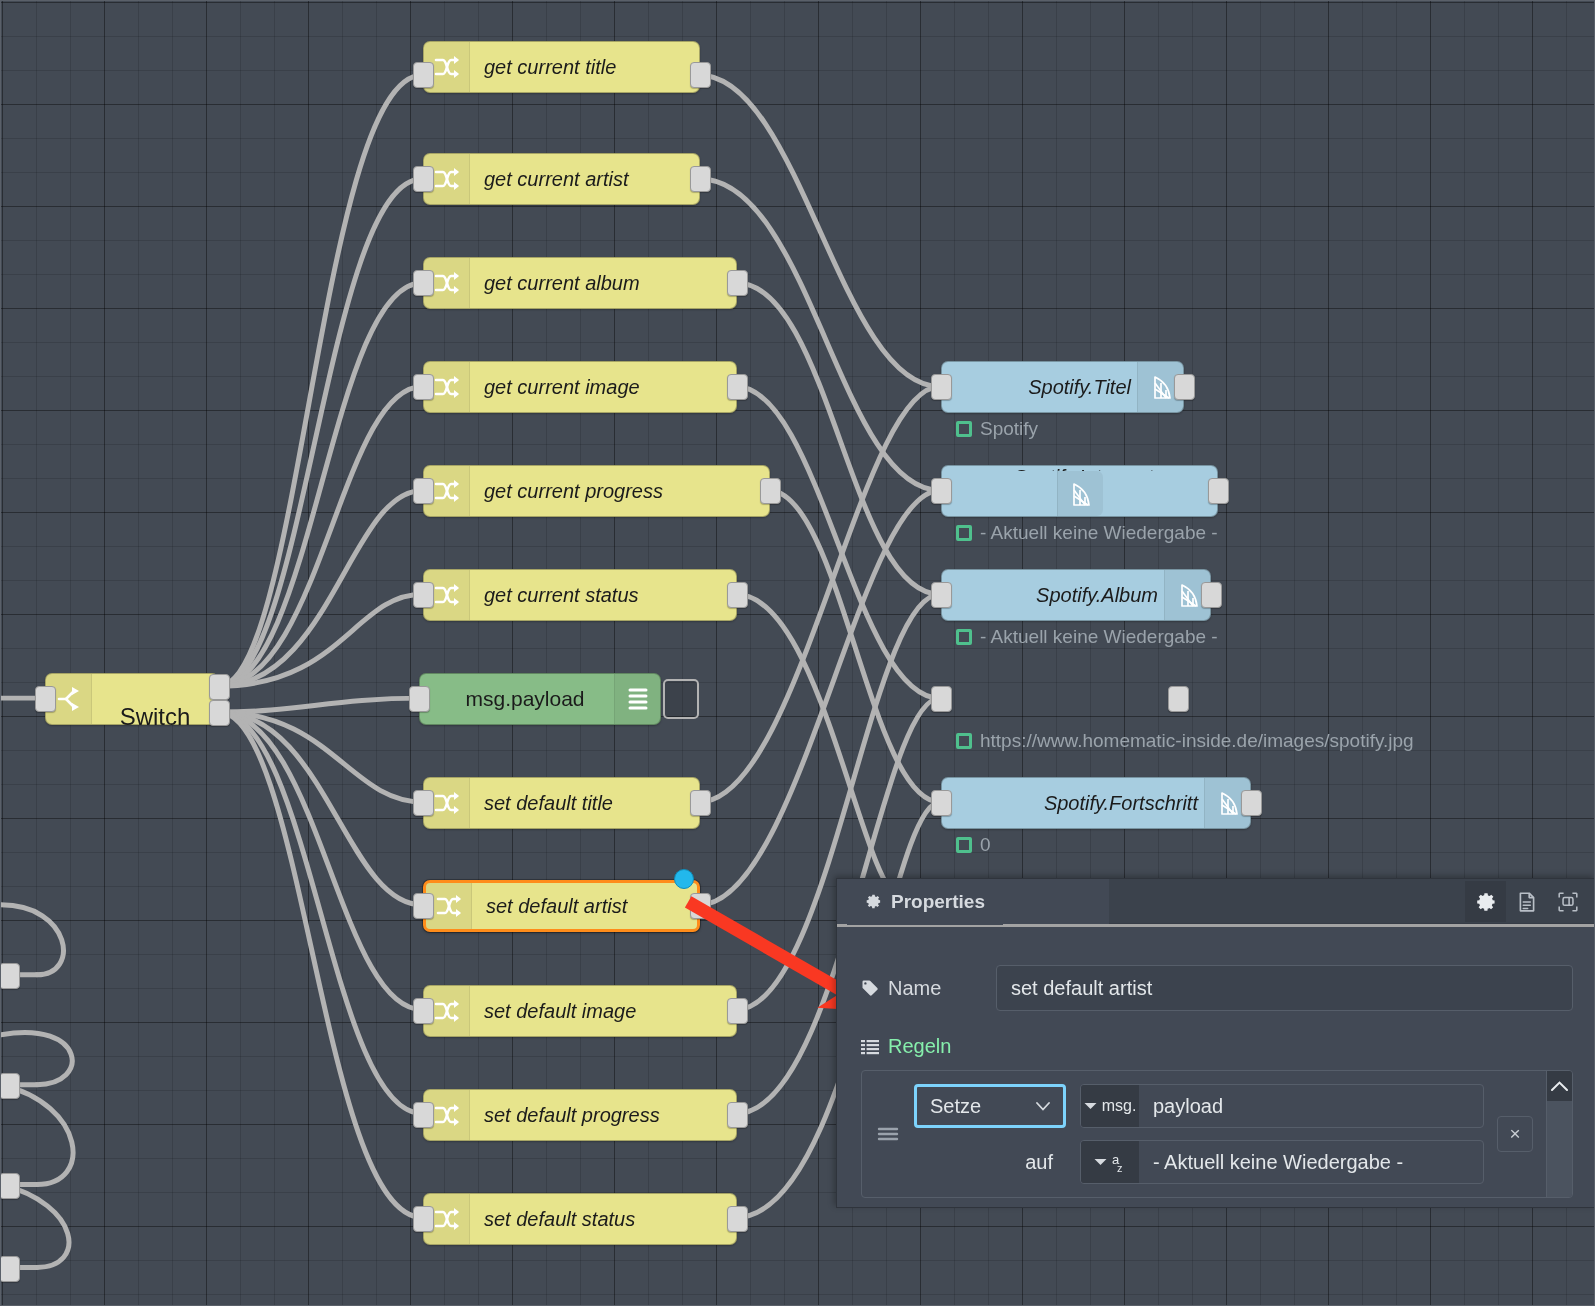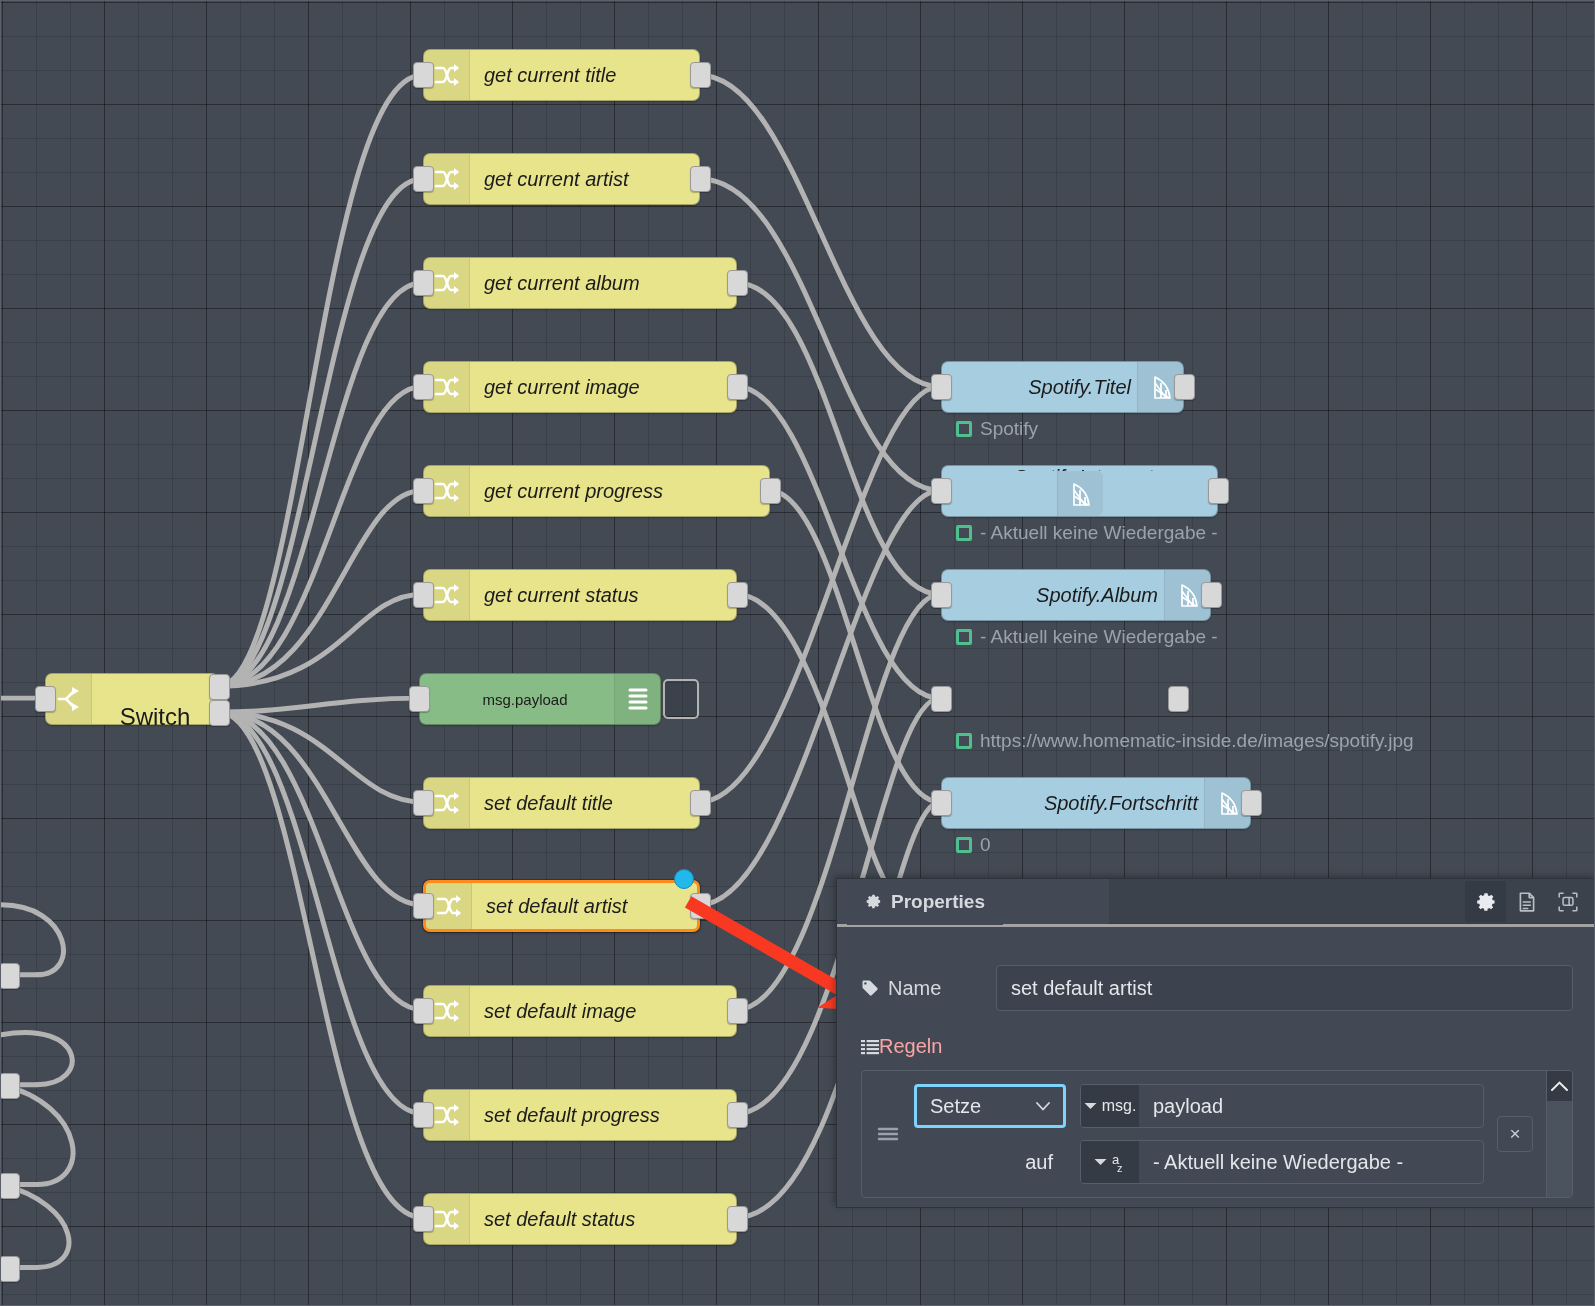--- a/index.html
+++ b/index.html
@@ -119,22 +119,22 @@
     font-size:20px;color:#d6dadf;
   }
   .flabel svg{width:18px;height:18px;flex:0 0 18px;}
   .finput{
     flex:1;height:46px;border-radius:4px;border:1px solid #565e6a;
     background:#3c434e;box-sizing:border-box;
     display:flex;align-items:center;padding:0 14px;
     font-size:20px;color:#e3e7ea;
   }
   .seclabel{
-    display:flex;align-items:center;margin-top:24px;
-    font-size:20px;color:#fca5a5;
+    display:flex;align-items:center;gap:9px;margin-top:24px;
+    font-size:20px;color:#86efac;
   }
   .seclabel svg{width:18px;height:16px;}
 
   .rulesbox{
     position:relative;margin-top:12px;height:128px;
     border:1px solid #565e6a;border-radius:4px;background:#424955;
     box-sizing:border-box;overflow:hidden;
   }
   .scrollbar{
     position:absolute;right:0;top:0;width:26px;bottom:0;background:#4b535f;
@@ -245,21 +245,21 @@
             <path d="M17 2 L24 6 L17 10 Z" fill="#fff"></path>
             <path d="M17 18 L24 22 L17 26 Z" fill="#fff"></path>
           </svg>
       </span>
       <span class="lbl" style="font-style:normal;font-size:24px;margin-top:36px;">Switch</span>
     </div>
     <span class="port" style="left:34px;top:685px;"></span>
     <span class="port" style="left:208px;top:673px;"></span>
     <span class="port" style="left:208px;top:699px;"></span>
 
-    <div class="node change" style="left:422px;top:48px;width:277px;">
+    <div class="node change" style="left:422px;top:40px;width:277px;">
       <span class="ico">
         <svg viewBox="0 0 28 28">
             <g fill="none" stroke="#fff" stroke-width="2.6" stroke-linecap="round">
           <path d="M3 7 L10 7 C14 7 14 21 18 21 L24 21"></path>
               <path d="M3 21 L10 21 C14 21 14 7 18 7 L24 7"></path>
         </g>
             <path d="M21 3 L26 7 L21 11 Z" fill="#fff"></path>
             <path d="M21 17 L26 21 L21 25 Z" fill="#fff"></path>
           </svg>
       </span>
@@ -342,21 +342,21 @@
             <path d="M21 3 L26 7 L21 11 Z" fill="#fff"></path>
             <path d="M21 17 L26 21 L21 25 Z" fill="#fff"></path>
           </svg>
       </span>
       <span class="lbl">get current status</span>
     </div>
     <span class="port" style="left:412px;top:581px;"></span>
     <span class="port" style="left:726px;top:581px;"></span>
 
     <div class="node debug center" style="left:418px;top:672px;width:242px;">
-      <span class="lbl" style="font-style:normal;font-size:15px;padding-left:30px;">msg.payload</span>
+      <span class="lbl" style="font-style:normal;font-size:21px;padding-left:30px;">msg.payload</span>
       <span class="ico" style="background:rgba(0,0,0,0.05);border-left:1px solid rgba(0,0,0,0.08);border-right:none;border-radius:0 6px 6px 0;">
         <svg viewBox="0 0 28 28">
             <g stroke="#fff" stroke-width="3" stroke-linecap="round">
           <path d="M6 5 H22"></path>
               <path d="M6 11 H22"></path>
               <path d="M6 17 H22"></path>
               <path d="M6 23 H22"></path>
         </g>
           </svg>
       </span>

